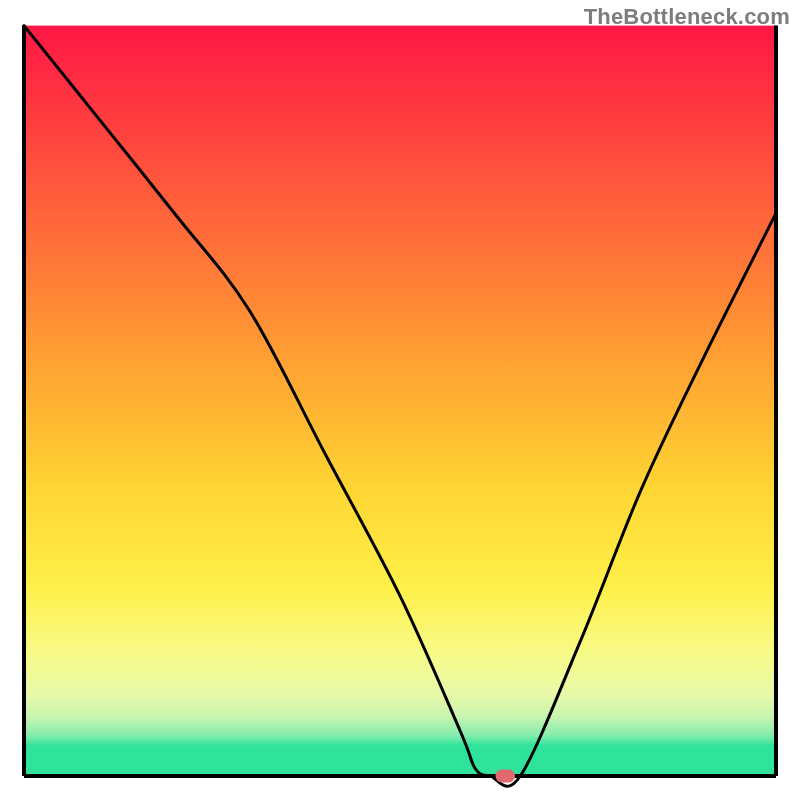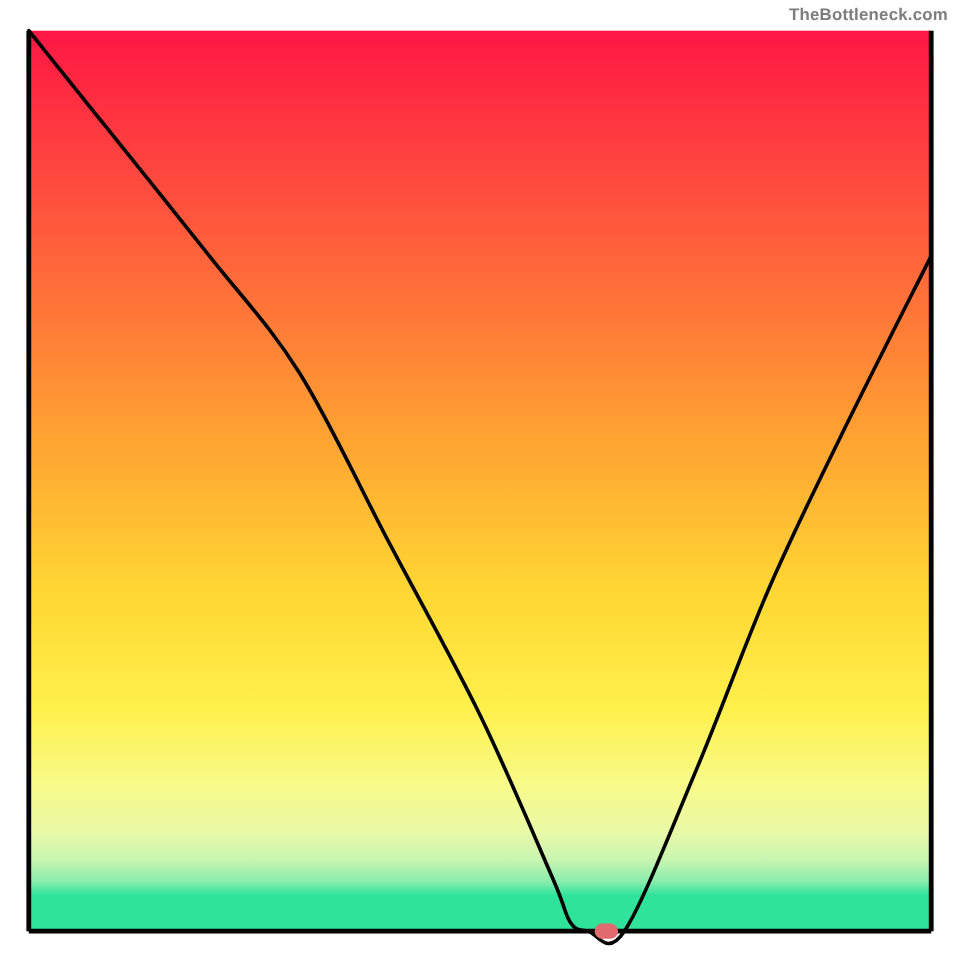--- a/index.html
+++ b/index.html
@@ -12,21 +12,21 @@
   }
   .wrap {
     position: relative;
     width: 800px;
     height: 800px;
   }
   .watermark {
     position: absolute;
     top: 4px;
     right: 10px;
-    font-size: 14px;
+    font-size: 22px;
     font-weight: 600;
     color: #7d7d7d;
     letter-spacing: 0.2px;
   }
   .plot {
     position: absolute;
     left: 0;
     top: 0;
     width: 800px;
     height: 800px;

